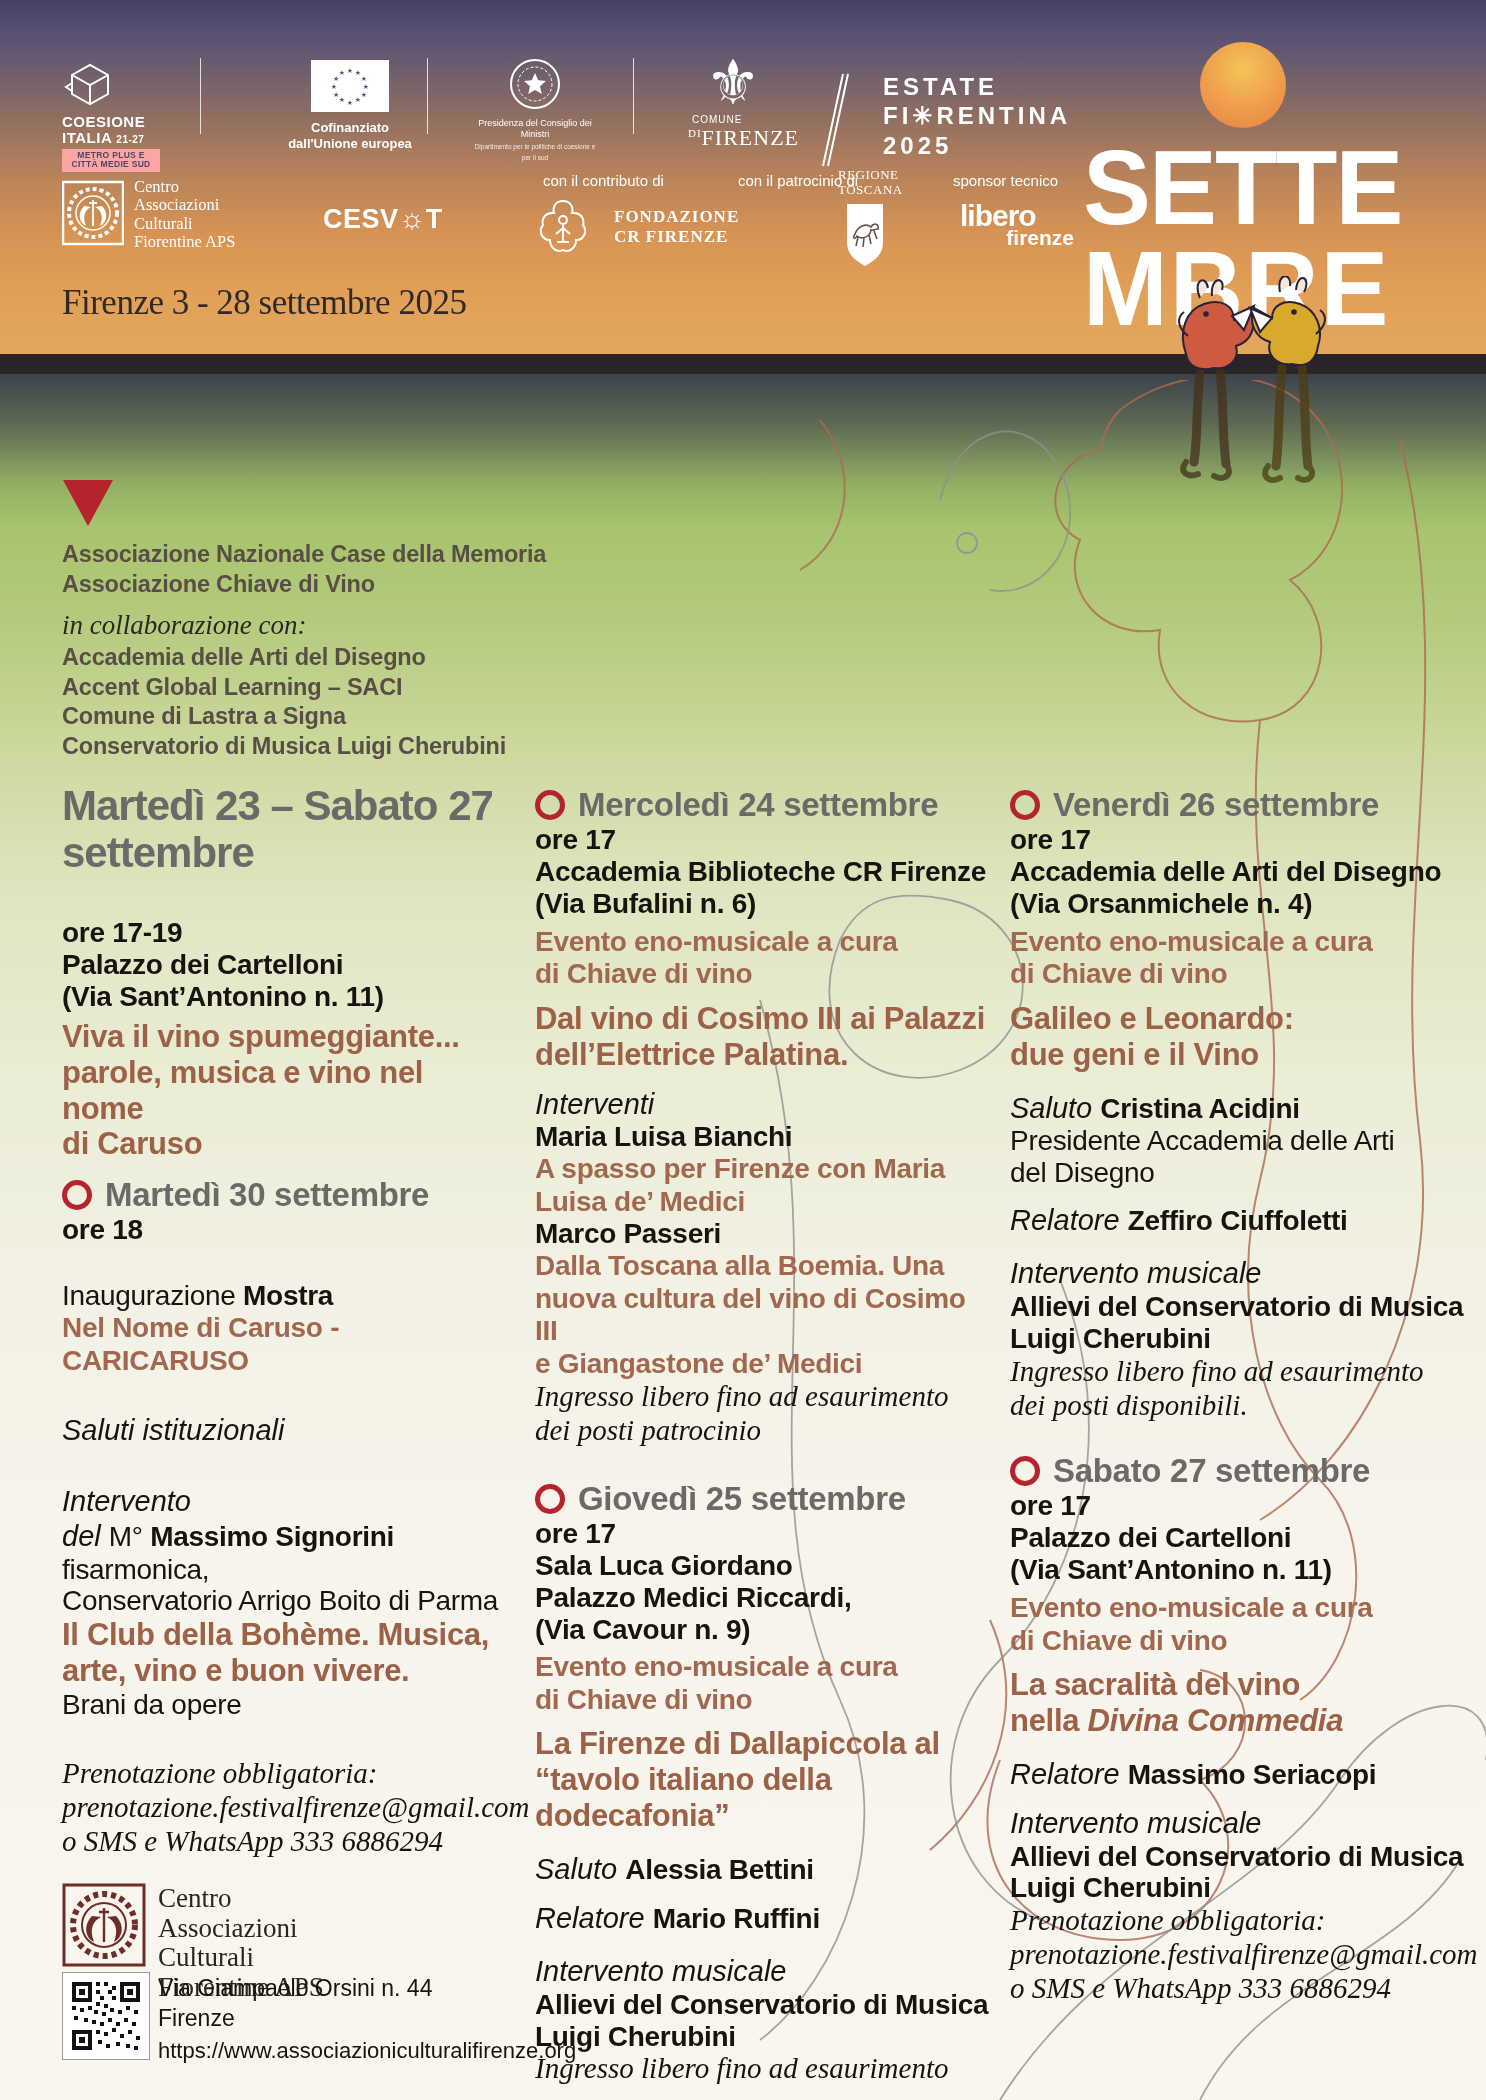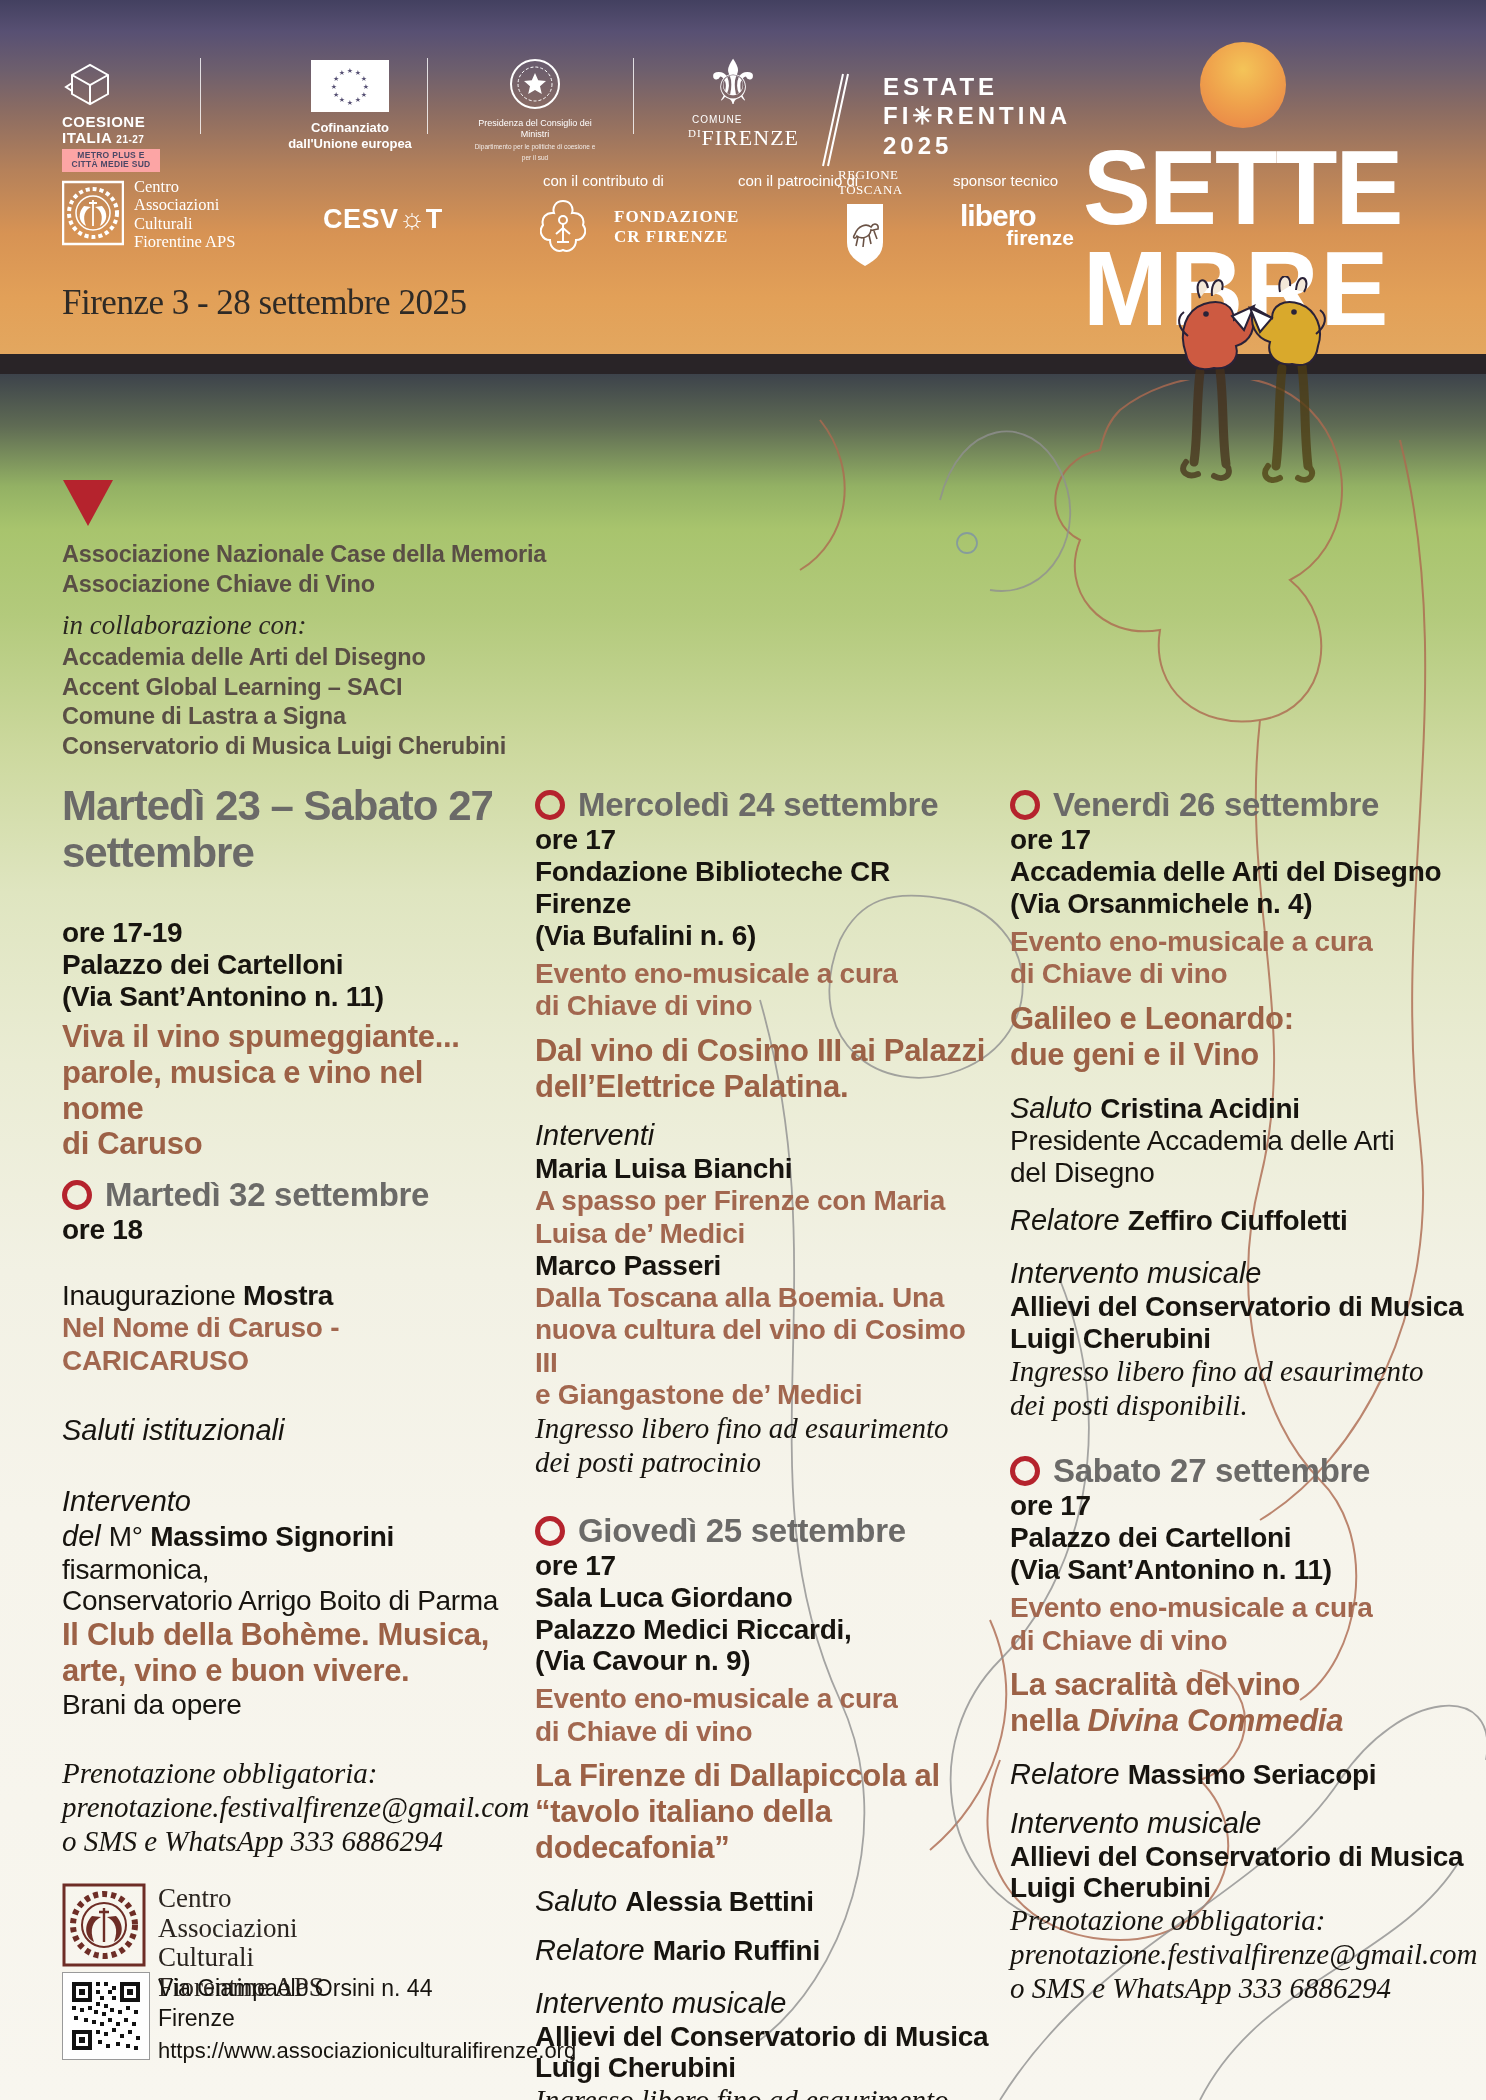--- a/index.html
+++ b/index.html
@@ -281,21 +281,21 @@
     <div class="tb" style="margin-top:40px;">ore 17-19</div>
     <div class="tb">Palazzo dei Cartelloni</div>
     <div class="tb">(Via Sant’Antonino n. 11)</div>
     <div class="ttl mt6">
       <span>Viva il vino spumeggiante...</span><br>
       <span>parole, musica e vino nel nome</span><br>
       <span>di Caruso</span>
     </div>
     <div class="dayhead mt14">
       <span class="ring"></span>
-      <span>Martedì 32 settembre</span>
+      <span>Martedì 30 settembre</span>
     </div>
     <div class="tb">ore 18</div>
     <div class="mt30" style="margin-top:34px;">
       <span class="treg">Inaugurazione </span><span class="tb">Mostra</span>
     </div>
     <div class="tbr">Nel Nome di Caruso - CARICARUSO</div>
     <div class="its mt36">Saluti istituzionali</div>
     <div class="its mt36">Intervento</div>
     <div>
       <span class="its">del </span><span class="treg">M° </span><span class="tb">Massimo Signorini</span>
@@ -313,21 +313,21 @@
       <span>o SMS e WhatsApp 333 6886294</span>
     </div>
   </div>
 
   <div class="abs col" style="left:535px;top:786px;width:455px;">
     <div class="dayhead">
       <span class="ring"></span>
       <span>Mercoledì 24 settembre</span>
     </div>
     <div class="tb">ore 17</div>
-    <div class="tb">Fondazione Biblioteche CR Firenze</div>
+    <div class="tb">Accademia Biblioteche CR Firenze</div>
     <div class="tb">(Via Bufalini n. 6)</div>
     <div class="tbr mt6">
       <span>Evento eno-musicale a cura</span><br>
       <span>di Chiave di vino</span>
     </div>
     <div class="ttl mt10">
       <span>Dal vino di Cosimo III ai Palazzi</span><br>
       <span>dell’Elettrice Palatina.</span>
     </div>
     <div class="its mt14">Interventi</div>

